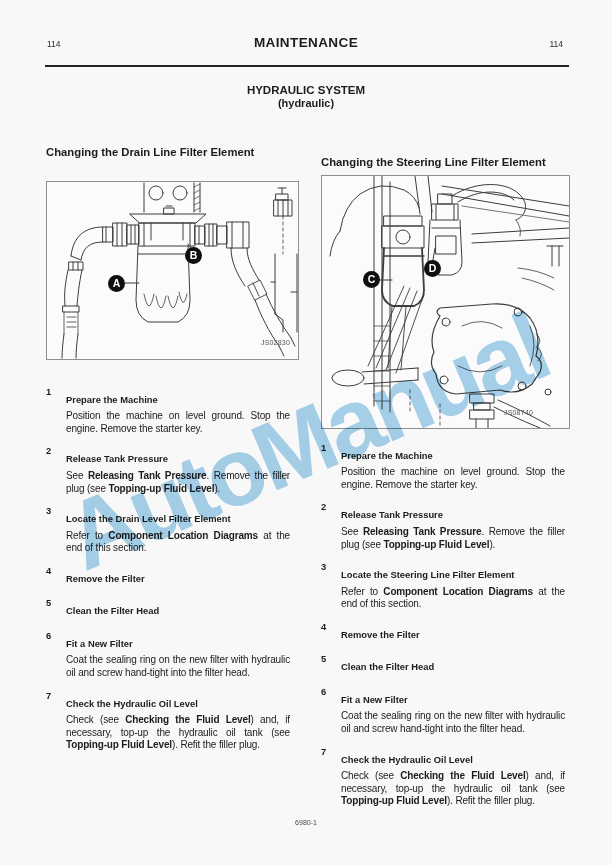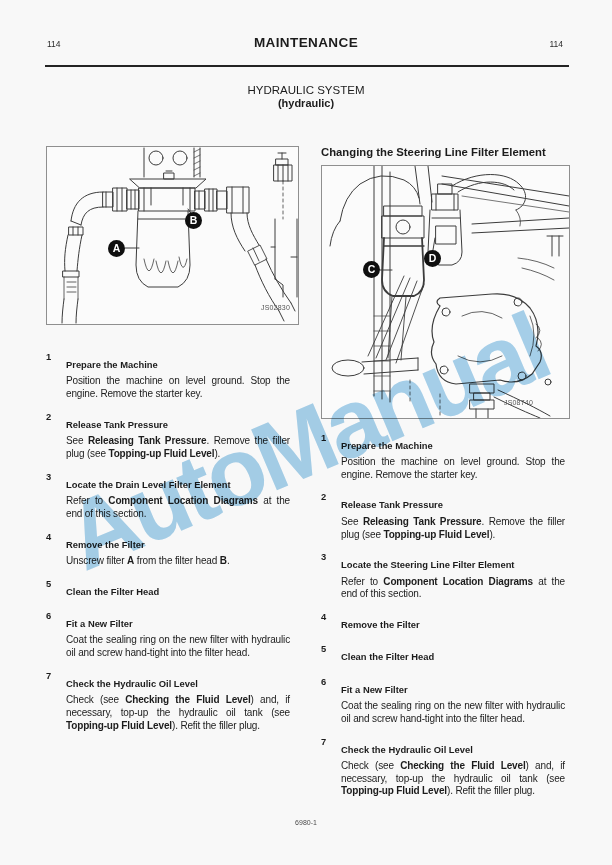--- a/index.html
+++ b/index.html
@@ -8,30 +8,30 @@
     background:#f8f8f8;color:#1c1c1c;
     font-family:"Liberation Sans", sans-serif;
   }
   .page-num{position:absolute;top:39px;font-size:8.5px;color:#2a2a2a;}
   .page-num.pn-left{left:47px;}
   .page-num.pn-right{right:49px;}
   .header-title{position:absolute;top:35px;left:0;right:0;text-align:center;
     font-size:13.5px;font-weight:bold;letter-spacing:.4px;}
   .header-rule{position:absolute;top:65px;left:45px;width:524px;height:2px;background:#242424;}
   .section-title{position:absolute;top:84px;left:0;right:0;text-align:center;
-    font-size:11.5px;font-weight:normal;}
+    font-size:11.5px;font-weight:bold;}
   .section-subtitle{position:absolute;top:97px;left:0;right:0;text-align:center;
     font-size:11px;font-weight:bold;}
 
   .col{position:absolute;top:146px;}
   .col-left{left:46px;width:259px;}
   .col-right{left:321px;width:249px;}
   .col-heading{font-size:11.3px;font-weight:bold;line-height:1.2;margin:0;}
   .col-left .col-heading{white-space:nowrap;margin-bottom:21px;}
-  .col-right .col-heading{margin-bottom:5px;}
+  .col-right .col-heading{margin-bottom:5px;margin-top:10px;}
 
   .fig{position:relative;border:1px solid #8f8f8f;background:#fbfbfb;}
   .col-left .fig{width:251px;height:177px;margin-bottom:26px;}
   .col-right .fig{width:247px;height:252px;margin-bottom:13px;}
   .fig svg{position:absolute;left:0;top:0;}
   .fig-code{position:absolute;font-size:7px;color:#555;letter-spacing:.2px;}
   .col-left .fig-code{right:8px;bottom:13px;}
   .col-right .fig-code{right:36px;bottom:12px;}
   .badge{position:absolute;width:17px;height:17px;border-radius:50%;background:#0f0f0f;
     color:#fff;font-weight:bold;font-size:10.5px;display:flex;align-items:center;
@@ -59,20 +59,21 @@
 <body style="background: rgb(248, 248, 248); color: rgb(28, 28, 28);">
 
 <div class="page-num pn-left">114</div>
 <div class="header-title">MAINTENANCE</div>
 <div class="page-num pn-right">114</div>
 <div class="header-rule"></div>
 <div class="section-title">HYDRAULIC SYSTEM</div>
 <div class="section-subtitle">(hydraulic)</div>
 
 <div class="col col-left">
+  <h3 class="col-heading">Changing the Drain Line Filter Element</h3>
 
   <div class="fig">
     <svg width="251" height="177" viewBox="0 0 251 177">
       <g stroke="#3c3c3c" fill="none" stroke-width="1" stroke-linecap="round">
 
         <path d="M97,1 V30 M147,1 V30 M153,1 V30"></path>
         <path d="M147,5 l6,-3 M147,11 l6,-3 M147,17 l6,-3 M147,23 l6,-3 M147,29 l6,-3" stroke-width="0.7"></path>
         <circle cx="109" cy="11" r="7"></circle>
           <circle cx="133" cy="11" r="7"></circle>
 
@@ -137,21 +138,20 @@
         <div class="step-num">3</div>
         <div class="step-body">
           <div class="step-title">Locate the Drain Level Filter Element</div>
           <p class="step-para"><span>Refer to </span><span class="seg-bi">Component Location Diagrams</span><span> at the end of this section.</span></p>
         </div>
       </div>
       <div class="step">
         <div class="step-num">4</div>
         <div class="step-body">
           <div class="step-title">Remove the Filter</div>
-          <p class="step-para"><span>Unscrew filter </span><span class="seg-b">A</span><span> from the filter head </span><span class="seg-b">B</span><span>.</span></p>
         </div>
       </div>
       <div class="step">
         <div class="step-num">5</div>
         <div class="step-body">
           <div class="step-title">Clean the Filter Head</div>
         </div>
       </div>
       <div class="step">
         <div class="step-num">6</div>

